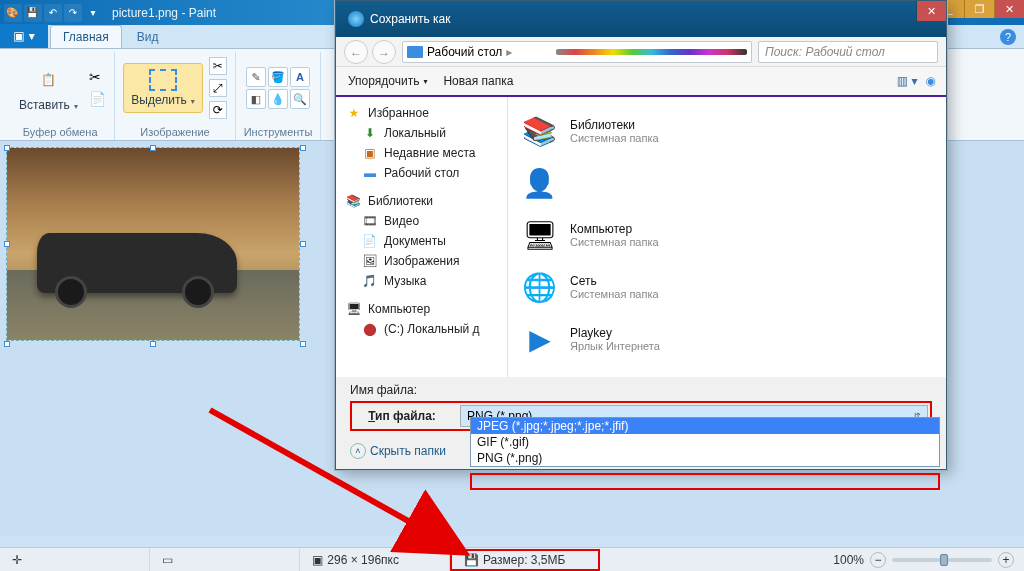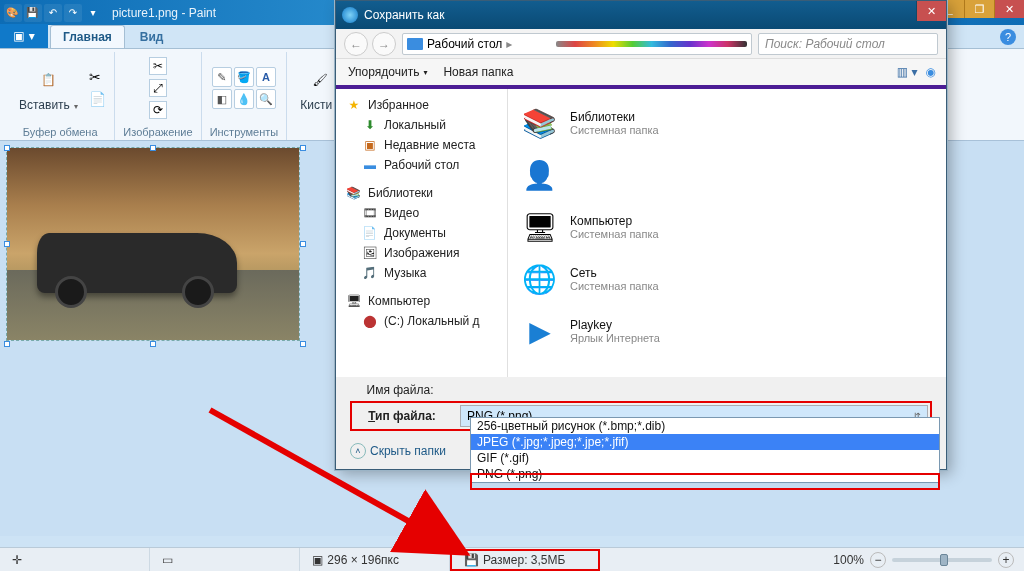--- a/index.html
+++ b/index.html
@@ -10,21 +10,21 @@
 .paint-title .qat { display: flex; gap: 2px; align-items: center; }
 .paint-title .qat span { width: 18px; height: 18px; display: inline-flex; align-items: center; justify-content: center; background: rgba(255,255,255,0.08); border-radius: 2px; font-size: 10px; }
 .paint-title .title { margin-left: 10px; color: #e8f3fb; }
 .paint-title .win-controls { position: absolute; right: 0; top: 0; display: flex; }
 .paint-title .win-controls div { width: 30px; height: 18px; background: #d9a23a; border-left: 1px solid #b07a1c; display: flex; align-items: center; justify-content: center; color: #fff; font-size: 11px; }
 .paint-title .win-controls .close { background: #c75050; }
 
 
 .ribbon-tabs { height: 24px; background: #d0e5f6; display: flex; align-items: flex-end; padding-left: 0; border-bottom: 1px solid #a5bfd4; position: relative; }
 .ribbon-tabs .file-btn { width: 48px; height: 24px; background: #1079c9; color: #fff; display: flex; align-items: center; justify-content: center; font-size: 11px; gap: 4px; }
-.ribbon-tabs .tab { padding: 4px 12px; background: #f2f8fe; border: 1px solid #a5bfd4; border-bottom: none; border-top-left-radius: 3px; border-top-right-radius: 3px; margin-left: 2px; font-size: 12px; color: #1f5a87; font-weight: bold; }
+.ribbon-tabs .tab { padding: 4px 12px; background: #f2f8fe; border: 1px solid #a5bfd4; border-bottom: none; border-top-left-radius: 3px; border-top-right-radius: 3px; margin-left: 2px; font-size: 12px; color: #1f5a87; }
 .ribbon-tabs .tab.inactive { background: transparent; border-color: transparent; color: #356fa0; }
 .ribbon-tabs .help { position: absolute; right: 8px; top: 4px; width: 16px; height: 16px; background: #3a8de0; border-radius: 50%; color: #fff; display: flex; align-items: center; justify-content: center; font-size: 11px; }
 
 
 .ribbon { height: 92px; background: #f2f7fc; border-bottom: 1px solid #a8c1d8; display: flex; padding: 3px 6px 0; }
 .ribbon-group { display: flex; flex-direction: column; align-items: center; border-right: 1px solid #cbdced; padding: 0 8px; }
 .ribbon-group .controls { flex: 1; display: flex; align-items: center; gap: 6px; }
 .ribbon-group .label { color: #5e7d96; font-size: 11px; padding: 2px 0; }
 .big-btn { display: flex; flex-direction: column; align-items: center; gap: 2px; padding: 2px 4px; border: 1px solid transparent; border-radius: 3px; }
 .big-btn .ico { width: 32px; height: 32px; display: flex; align-items: center; justify-content: center; }
@@ -47,49 +47,49 @@
 
 .status-bar { position: absolute; left: 0; right: 0; bottom: 0; height: 24px; background: #e8eef4; border-top: 1px solid #b9cad8; display: flex; align-items: center; color: #333; font-size: 11px; }
 .status-bar .cell { display: flex; align-items: center; gap: 4px; padding: 0 12px; border-right: 1px solid #cdd9e3; height: 100%; }
 .status-bar .cell.size-cell { border: 2px solid #e50000; height: 22px; }
 .status-bar .zoom { margin-left: auto; display: flex; align-items: center; gap: 6px; padding: 0 10px; }
 .slider { width: 100px; height: 4px; background: #c6d2db; position: relative; border-radius: 2px; }
 .slider .thumb { position: absolute; left: 48px; top: -4px; width: 8px; height: 12px; background: #9fb5c6; border: 1px solid #6b8699; border-radius: 2px; }
 
 
 .dialog { position: absolute; left: 335px; top: 0; width: 612px; height: 470px; background: #f0f0f0; border: 1px solid #3a5d77; box-shadow: 0 0 0 1px #9bb4c6, 4px 4px 14px rgba(0,0,0,0.3); display: flex; flex-direction: column; }
-.dialog-title { height: 28px; background: linear-gradient(#125d8f, #0a4a74); display: flex; align-items: center; color: #fff; padding: 0 6px; position: relative; }
+.dialog-title { height: 36px; background: linear-gradient(#125d8f, #0a4a74); display: flex; align-items: center; color: #fff; padding: 0 12px; position: relative; }
 .dialog-title .win-controls { display: flex; position: absolute; right: 0; top: 0; }
 .dialog-title .win-controls div { width: 30px; height: 20px; background: #2a6f9e; border-left: 1px solid #134866; display: flex; align-items: center; justify-content: center; font-size: 11px; }
 .dialog-title .win-controls .close { background: #c75050; }
 .nav-row { height: 30px; background: #f3f3f3; display: flex; align-items: center; gap: 6px; padding: 0 8px; border-bottom: 1px solid #ddd; }
 .nav-btns { display: flex; gap: 4px; }
 .nav-btns span { width: 24px; height: 24px; border: 1px solid #ccc; border-radius: 50%; display: flex; align-items: center; justify-content: center; color: #888; background: #fafafa; }
 .breadcrumb { flex: 1; height: 22px; border: 1px solid #c0c9d0; background: #fff; display: flex; align-items: center; gap: 4px; padding: 0 4px; border-radius: 2px; }
 .breadcrumb .crumb-ico { width: 16px; height: 12px; background: #3a8de0; border-radius: 1px; }
 .breadcrumb .sep { color: #888; }
 .color-strip { height: 6px; background: linear-gradient(to right, #888,#d44,#e82,#ed0,#5c3,#3bd,#36c,#63c,#c3c,#c36,#333); }
 .search-box { width: 180px; height: 22px; border: 1px solid #c0c9d0; background: #fff; color: #888; font-style: italic; padding: 0 6px; display: flex; align-items: center; border-radius: 2px; }
-.toolbar-row { height: 30px; background: #f6f6f6; display: flex; align-items: center; gap: 16px; padding: 0 12px; border-bottom: 4px solid #4c1d95; position: relative; }
+.toolbar-row { height: 30px; background: #f6f6f6; display: flex; align-items: center; gap: 16px; padding: 0 12px; border-bottom: 2px solid #4c1d95; position: relative; }
 .toolbar-row .tb-btn { display: flex; align-items: center; gap: 4px; color: #222; }
 .toolbar-row .view-icons { position: absolute; right: 10px; display: flex; gap: 8px; color: #3a6ea5; }
 .content-row { flex: 1; display: flex; min-height: 0; }
 .nav-tree { width: 172px; border-right: 1px solid #e0e0e0; background: #fff; padding: 6px 4px; overflow: hidden; }
 .nav-tree .group { margin-bottom: 8px; }
 .nav-tree .item { display: flex; align-items: center; gap: 6px; padding: 2px 6px; color: #222; white-space: nowrap; }
 .nav-tree .item .ico { width: 16px; height: 16px; display: inline-flex; align-items: center; justify-content: center; font-size: 12px; }
 .nav-tree .child { padding-left: 22px; }
 .file-list { flex: 1; background: #fff; padding: 8px; overflow: hidden; }
 .file-list .entry { display: flex; align-items: center; gap: 10px; padding: 6px 4px; }
 .file-list .entry .big-ico { width: 40px; height: 40px; display: flex; align-items: center; justify-content: center; font-size: 28px; }
 .file-list .entry .meta .name { color: #111; font-size: 12px; }
 .file-list .entry .meta .sub { color: #888; font-size: 11px; }
 
 .fields { background: #f0f0f0; padding: 6px 14px; display: grid; grid-template-columns: 100px 1fr; gap: 4px 10px; align-items: center; }
-.fields label { text-align: center; color: #222; }
+.fields label { text-align: left; color: #222; }
 .fields .field { height: 22px; background: #fff; border: 1px solid #abadb3; display: flex; align-items: center; padding: 0 6px; justify-content: space-between; }
 .fields .type-row { border: 2px solid #e50000; padding: 2px; grid-column: 1 / span 2; display: grid; grid-template-columns: 96px 1fr; gap: 10px; align-items: center; }
 .fields .type-row .field { background: #cfe7fb; }
 .bottom-row { background: #f0f0f0; padding: 6px 14px 10px; display: flex; align-items: flex-start; }
 .hide-folders { display: flex; align-items: center; gap: 4px; color: #1f5a87; }
 
 
 .dropdown-list { position: absolute; left: 470px; top: 417px; width: 470px; background: #fff; border: 1px solid #7a98b1; z-index: 50; }
 .dropdown-list .opt { padding: 1px 6px; color: #111; font-size: 12px; white-space: nowrap; }
 .dropdown-list .opt.sel { background: #3b82f6; color: #fff; }
@@ -143,20 +143,29 @@
       <div style="display:flex;flex-direction:column;gap:6px;">
         <span style="font-size:14px;">✂</span>
         <span style="font-size:14px;">📄</span>
       </div>
     </div>
     <div class="label">Буфер обмена</div>
   </div>
 
   <div class="ribbon-group">
     <div class="controls">
+      <div class="sel-highlight">
+        <div class="big-btn">
+          <div class="ico" style="border:2px dashed #3a8de0;width:28px;height:22px;"></div>
+          <div class="txt">
+              <span>Выделить</span>
+              <span class="chev"></span>
+            </div>
+        </div>
+      </div>
       <div style="display:flex;flex-direction:column;gap:4px;">
         <span style="width:18px;height:18px;border:1px solid #b7cee1;display:inline-flex;align-items:center;justify-content:center;background:#fff;">✂</span>
         <span style="width:18px;height:18px;border:1px solid #b7cee1;display:inline-flex;align-items:center;justify-content:center;background:#fff;">⤢</span>
         <span style="width:18px;height:18px;border:1px solid #b7cee1;display:inline-flex;align-items:center;justify-content:center;background:#fff;">⟳</span>
       </div>
     </div>
     <div class="label">Изображение</div>
   </div>
 
   <div class="ribbon-group">
@@ -367,21 +376,20 @@
   </div>
   <div class="bottom-row">
     <div class="hide-folders">
         <span style="width:16px;height:16px;border:1px solid #8bb;border-radius:50%;display:inline-flex;align-items:center;justify-content:center;font-size:9px;">˄</span>
         <span>Скрыть папки</span>
       </div>
   </div>
 </div>
 
 <div class="dropdown-list">
-  <div class="opt">256-цветный рисунок (*.bmp;*.dib)</div>
   <div class="opt sel">JPEG (*.jpg;*.jpeg;*.jpe;*.jfif)</div>
   <div class="opt">GIF (*.gif)</div>
   <div class="opt">PNG (*.png)</div>
   <div class="highlight-box"></div>
 </div>
 
 <svg class="arrow-svg" viewBox="0 0 300 170">
   <defs>
       <marker id="ah" markerWidth="12" markerHeight="12" refX="10" refY="6" orient="auto">
         <path d="M0,0 L12,6 L0,12 Z" fill="#e50000"></path>

